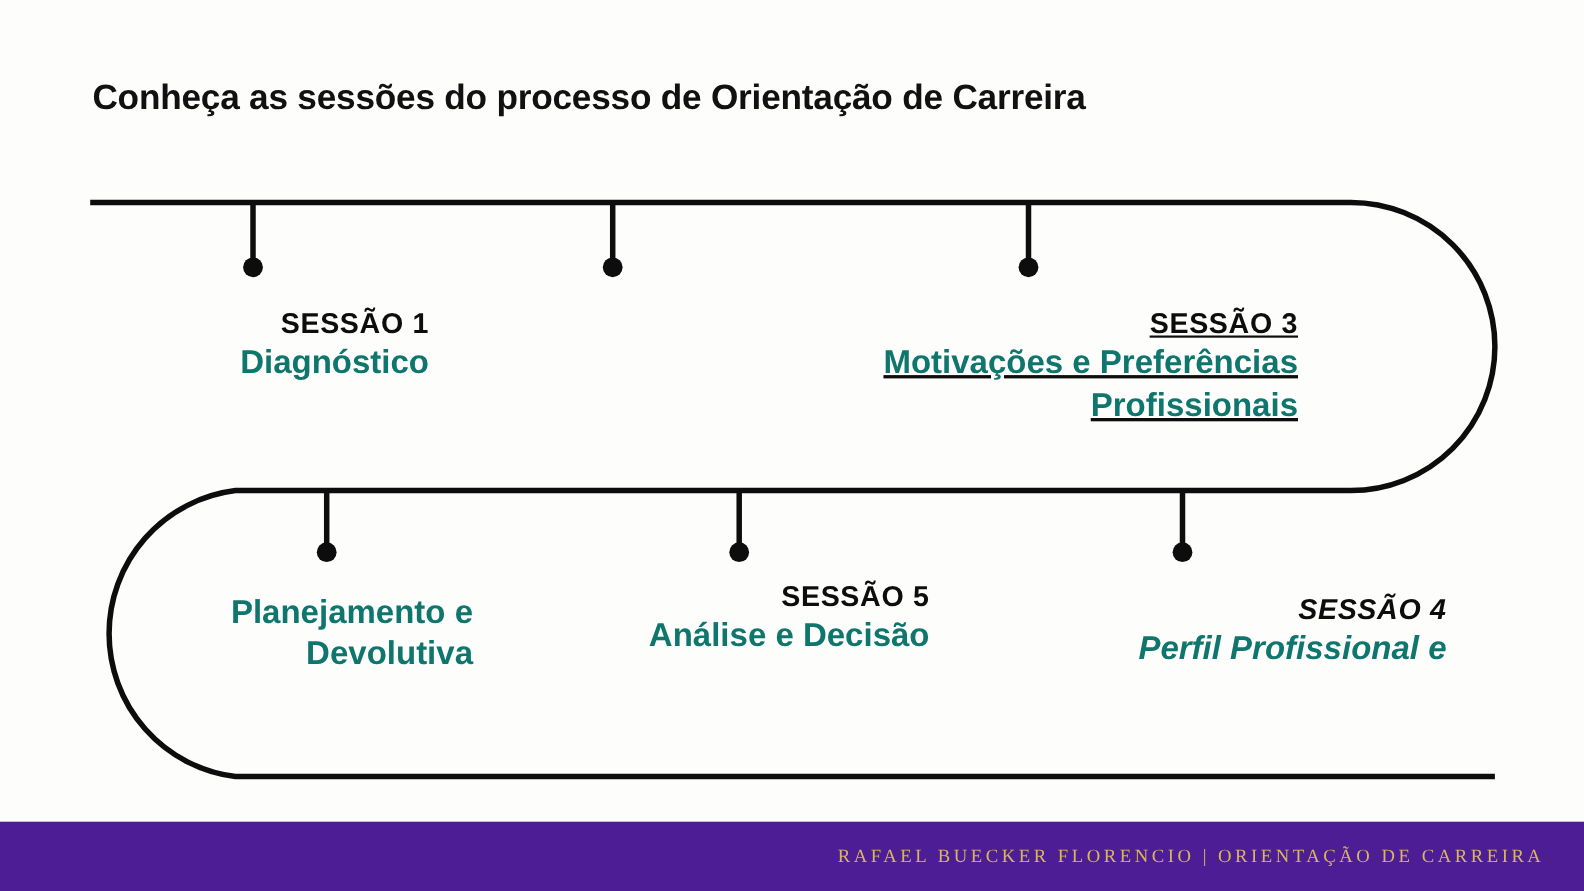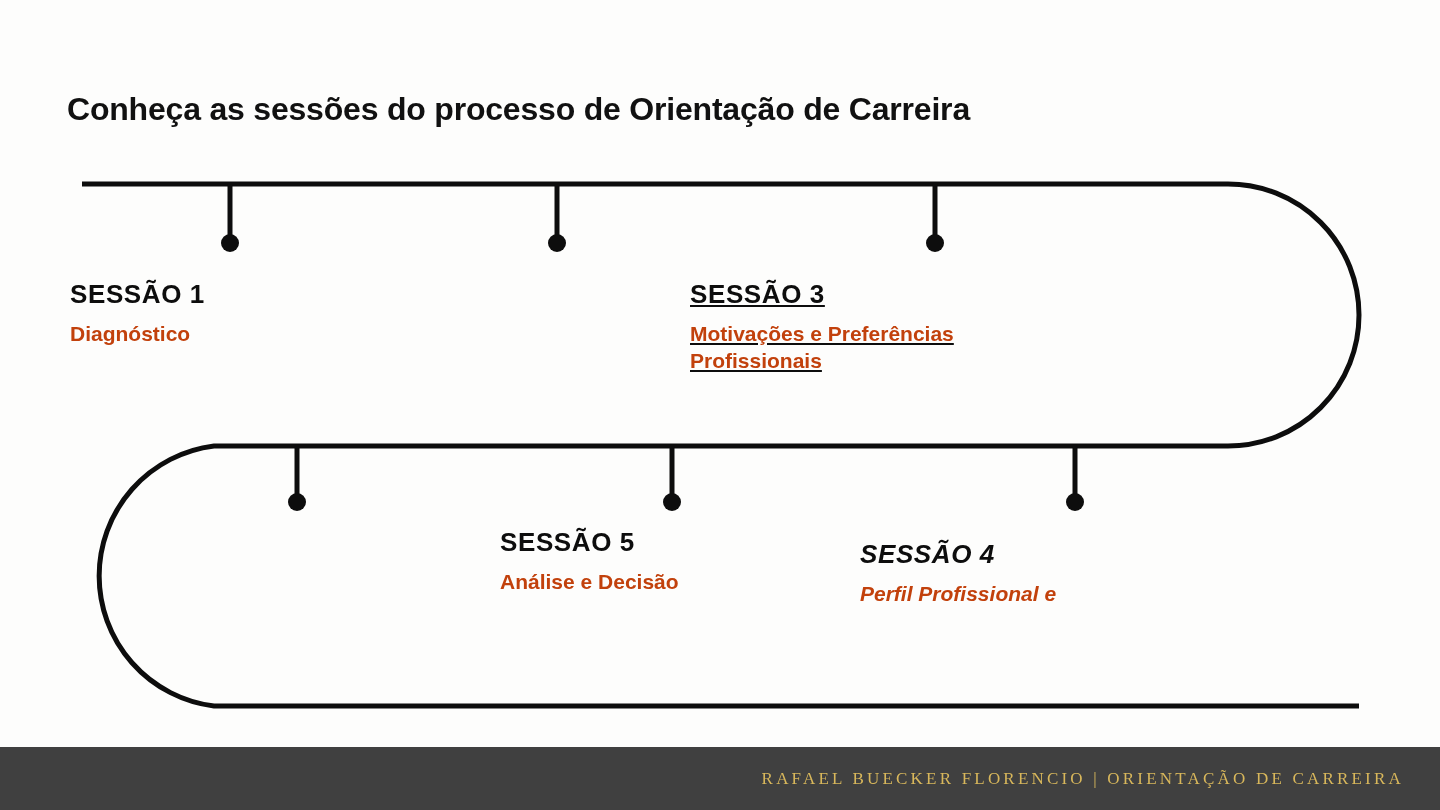--- a/index.html
+++ b/index.html
@@ -19,58 +19,56 @@
   .slide {
     position: absolute;
     inset: 0;
     width: 1440px;
     height: 810px;
   }
 
   
   .slide-title {
     position: absolute;
-    left: 67px;
+    left: 84px;
     top: 70px;
     font-size: 32px;
     font-weight: bold;
     letter-spacing: -0.2px;
     color: #111111;
     white-space: nowrap;
-    margin-top: 21px;
   }
 
   
   .path-svg {
     position: absolute;
     left: 0;
     top: 0;
     width: 1440px;
     height: 810px;
     pointer-events: none;
   }
 
   
   .session {
     position: absolute;
-    text-align: left;
+    text-align: right;
     line-height: 1.28;
   }
   .session-title {
     font-size: 26px;
     font-weight: bold;
     letter-spacing: 0.6px;
     color: #0d0d0d;
     white-space: nowrap;
   }
   .session-desc {
-    font-size: 21px;
+    font-size: 30px;
     font-weight: bold;
-    color: #c2410c;
-    margin-top: 10px;
+    color: #0f766e;
   }
   .session-desc .line {
     display: block;
     white-space: nowrap;
   }
 
   
   .s1 { left: 70px;  top: 278px; width: 320px; }
   .s2 { left: 400px; top: 278px; width: 310px; }
   .s3 { left: 690px; top: 278px; width: 490px; text-decoration: underline; }
@@ -80,21 +78,21 @@
   .s5 { left: 500px; top: 526px; width: 345px; }
   .s4 { left: 860px; top: 538px; width: 455px; font-style: italic; }
 
   
   .footer-bar {
     position: absolute;
     left: 0;
     bottom: 0;
     width: 1440px;
     height: 63px;
-    background: #404040;
+    background: #4c1d95;
     display: flex;
     align-items: center;
     justify-content: flex-end;
   }
   .footer-text {
     font-family: "Liberation Serif", serif;
     font-size: 17px;
     letter-spacing: 3.2px;
     color: #d8b75b;
     padding-right: 36px;
@@ -154,20 +152,24 @@
 
   <div class="session s3">
     <div class="session-title">SESSÃO 3</div>
     <div class="session-desc">
       <span class="line">Motivações e Preferências</span>
       <span class="line">Profissionais</span>
     </div>
   </div>
 
   <div class="session s6">
+    <div class="session-desc">
+      <span class="line">Planejamento e</span>
+      <span class="line">Devolutiva</span>
+    </div>
   </div>
 
   <div class="session s5">
     <div class="session-title">SESSÃO 5</div>
     <div class="session-desc">
       <span class="line">Análise e Decisão</span>
     </div>
   </div>
 
   <div class="session s4">

